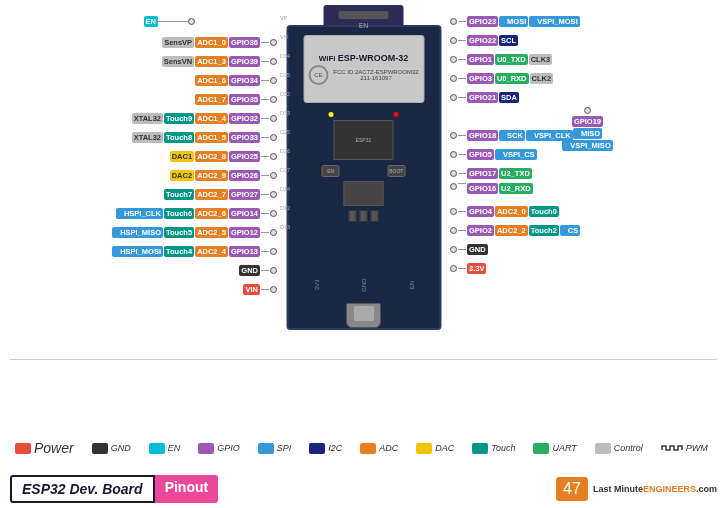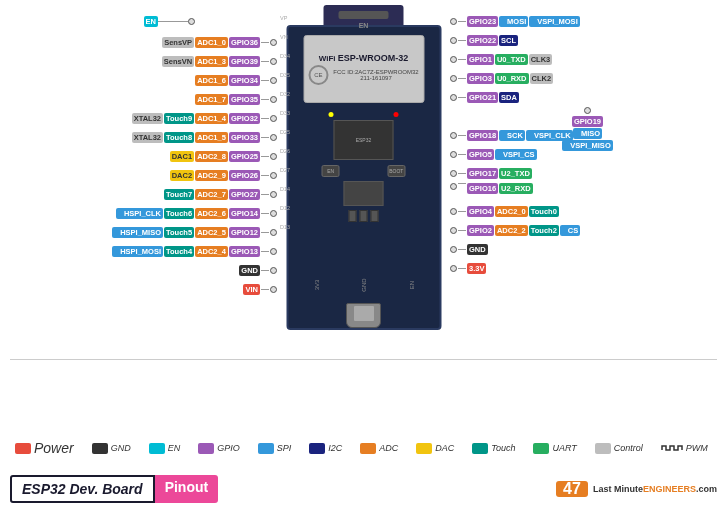--- a/index.html
+++ b/index.html
@@ -467,21 +467,21 @@
     <div style="display:flex;align-items:stretch;gap:0;">
       <div style="border:2px solid #1a1a2e;padding:4px 10px;border-radius:3px 0 0 3px;">
         <span style="font-size:14px;font-weight:bold;font-style:italic;color:#1a1a2e;">ESP32 Dev. Board</span>
       </div>
       <div style="background:#ec4899;padding:4px 10px;border-radius:0 3px 3px 0;">
         <span style="font-size:14px;font-weight:bold;color:#fff;">Pinout</span>
       </div>
     </div>
 
     <div style="display:flex;align-items:center;gap:5px;">
-      <div style="width:32px;height:16px;background:#e67e22;color:#fff;font-weight:bold;font-size:16px;display:flex;align-items:center;justify-content:center;border-radius:3px;margin-left:40px;">47</div>
+      <div style="width:32px;height:24px;background:#e67e22;color:#fff;font-weight:normal;font-size:16px;display:flex;align-items:center;justify-content:center;border-radius:3px;margin-left:40px;">47</div>
       <div style="display:flex;">
         <span style="font-size:9px;font-weight:bold;color:#333;">Last Minute</span>
         <span style="font-size:9px;font-weight:bold;color:#e67e22;">ENGINEERS<span style="color:#333;">.com</span></span>
       </div>
     </div>
   </div>
 
 </div>
 
 </body></html>

